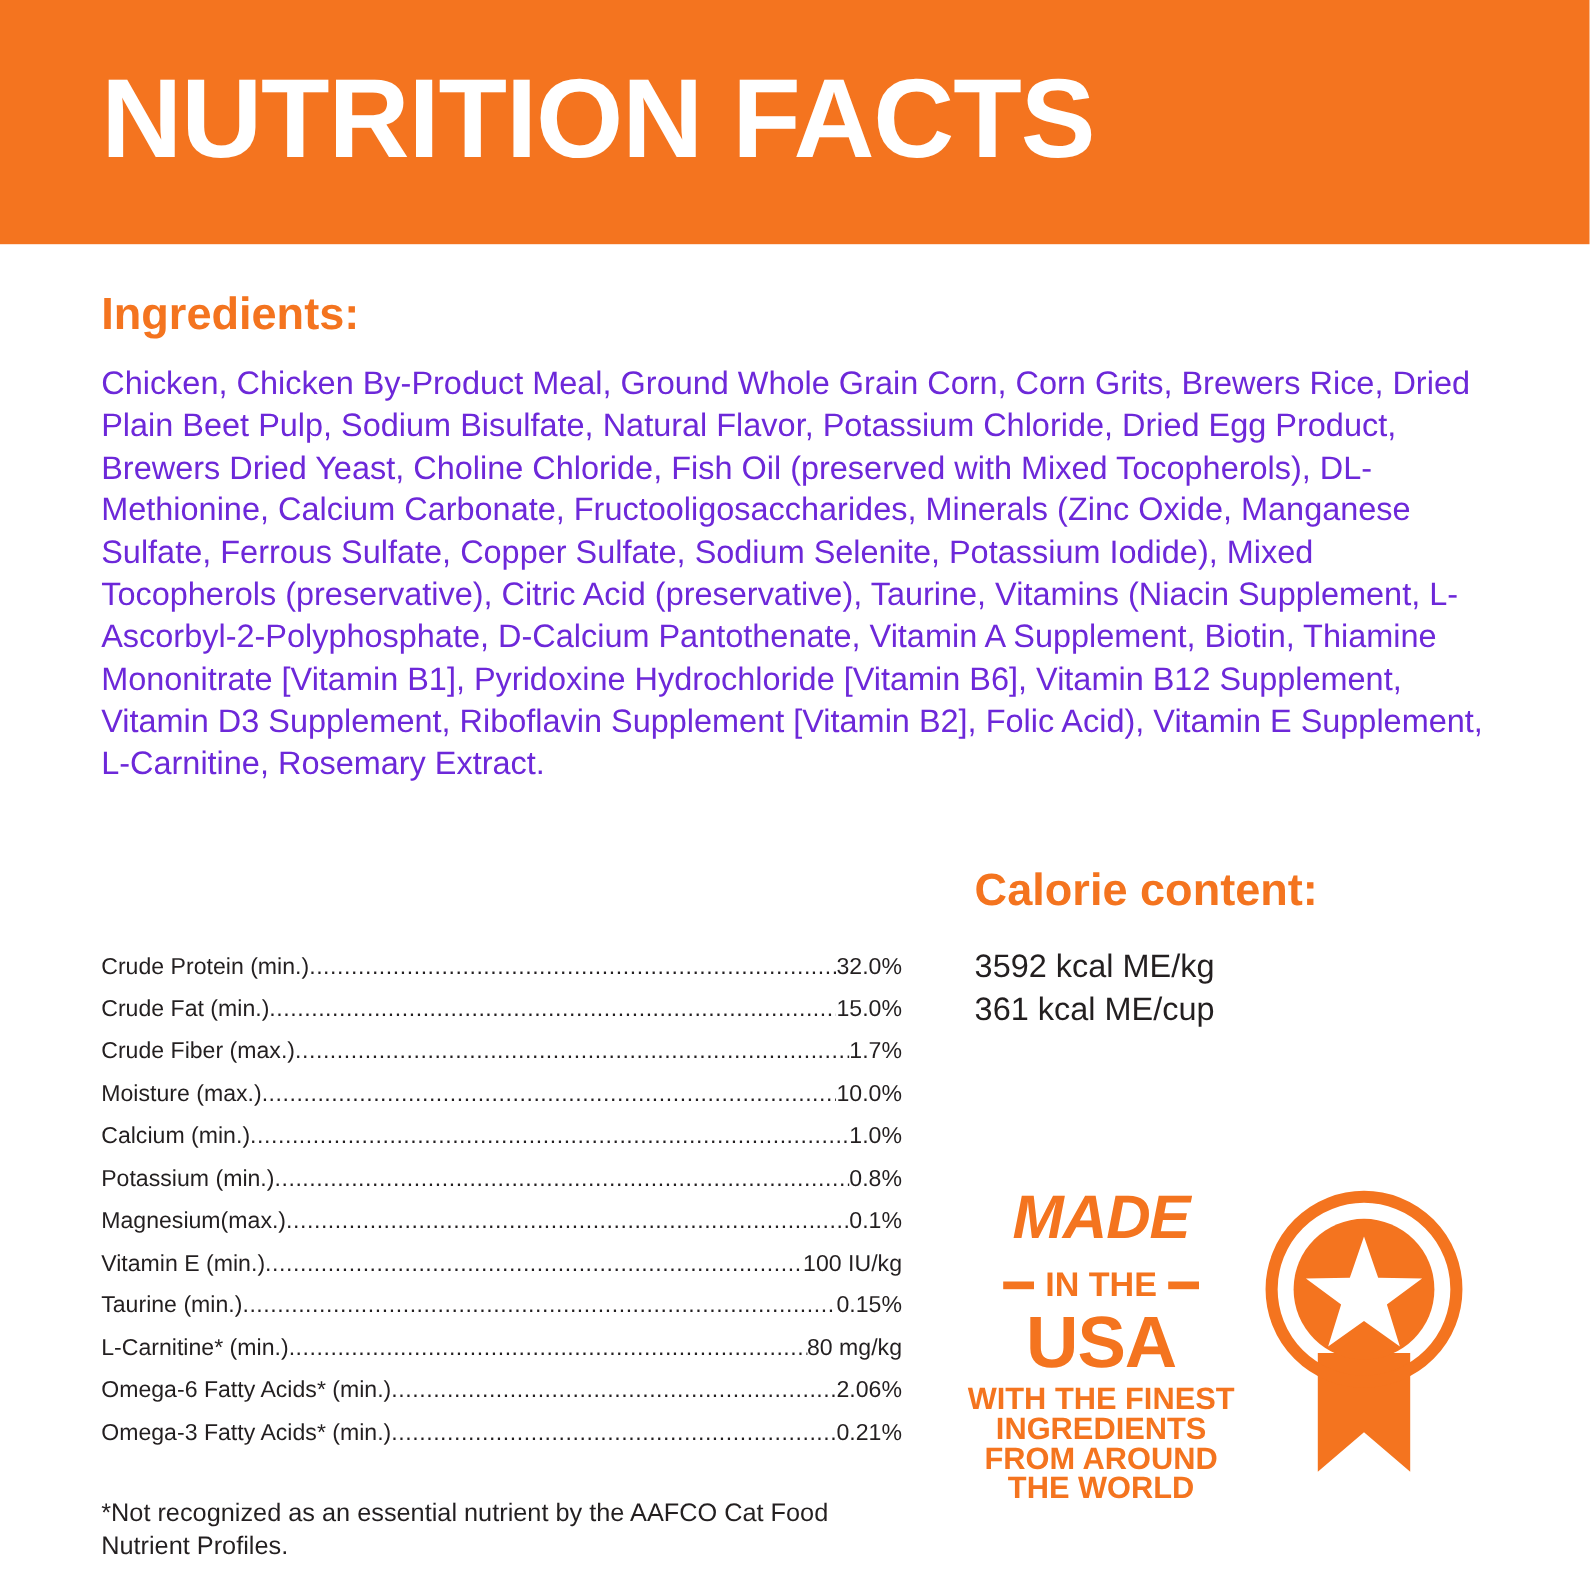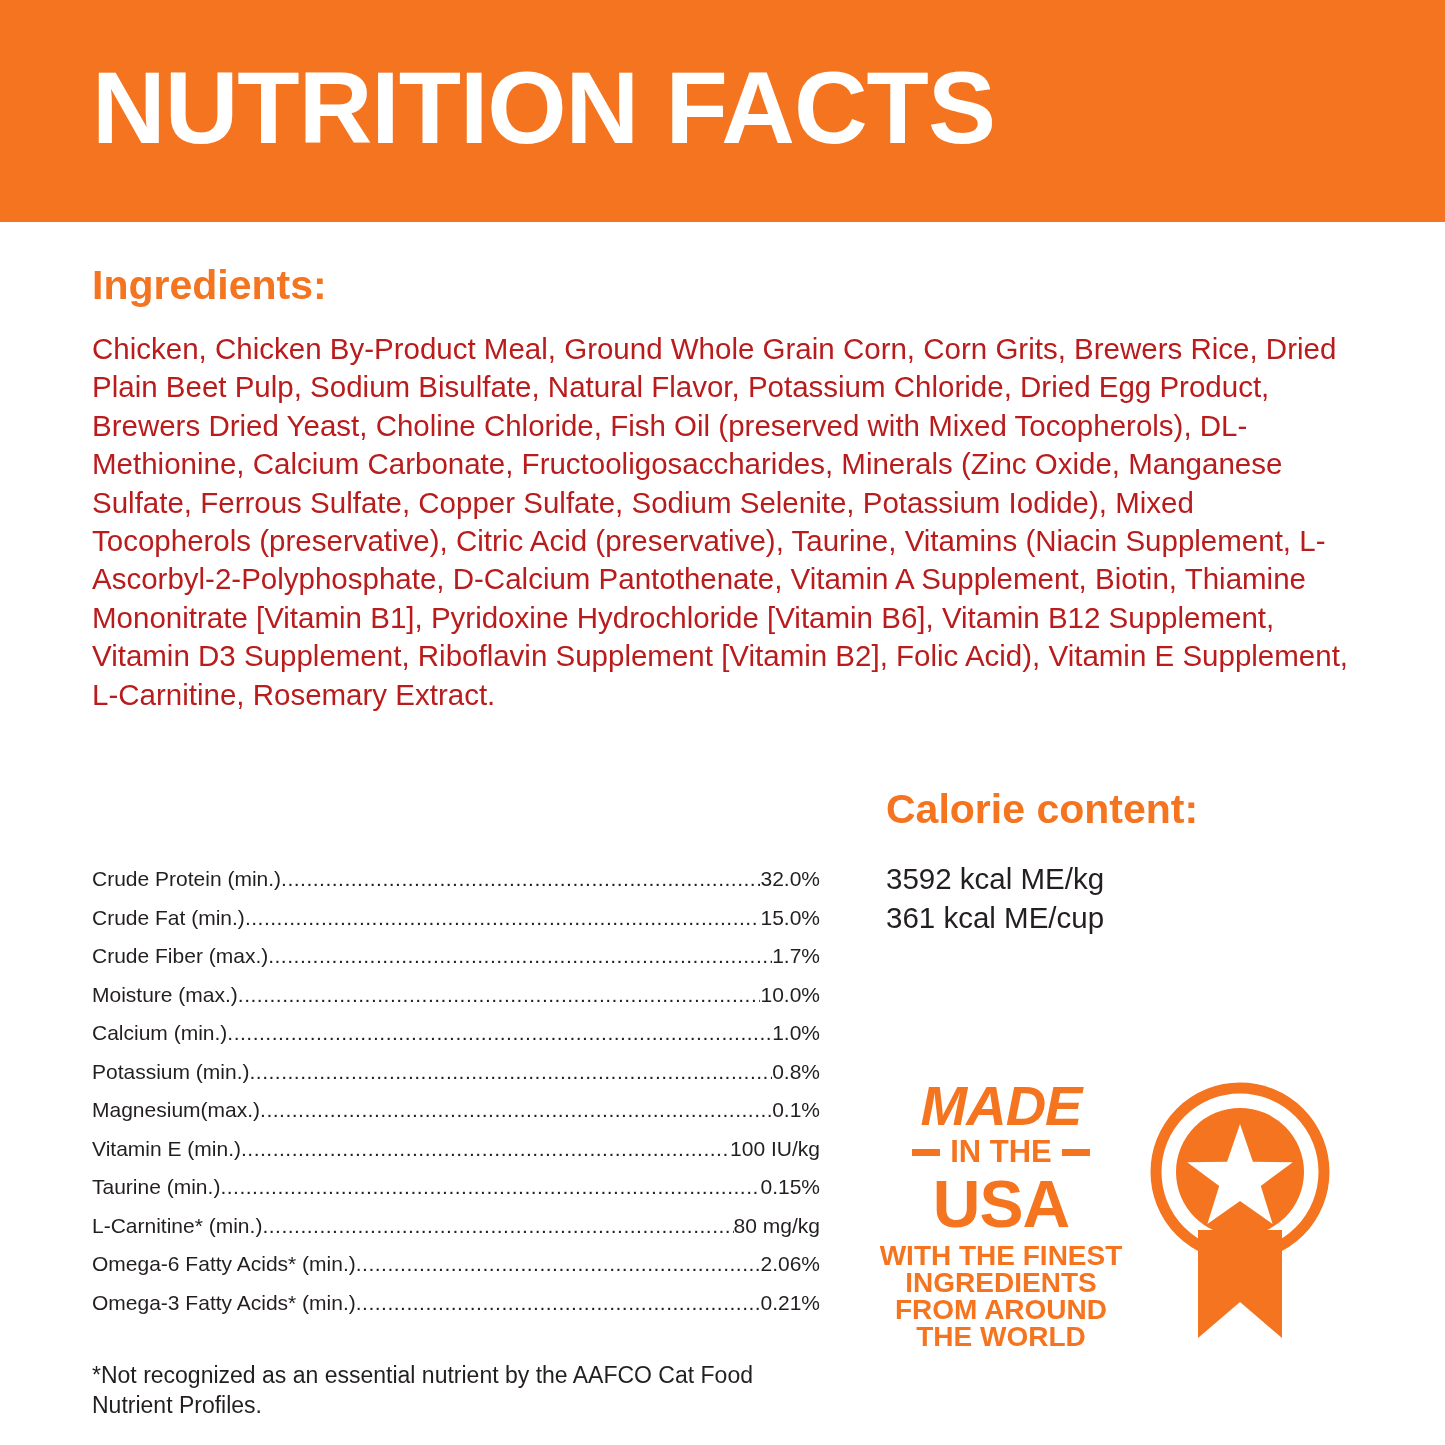--- a/index.html
+++ b/index.html
@@ -53,21 +53,21 @@
     left: 92px;
     top: 262px;
   }
   .ingredients-body {
     position: absolute;
     left: 92px;
     top: 330px;
     width: 1258px;
     font-size: 29.5px;
     line-height: 38.4px;
-    color: #b91c1c;
+    color: #6d28d9;
     text-align: left;
   }
   #ga-heading {
     position: absolute;
     left: 92px;
     top: 786px;
   }
   #calorie-heading {
     position: absolute;
     left: 886px;
@@ -145,21 +145,21 @@
     font-size: 56px;
     line-height: 56px;
     letter-spacing: -1px;
     font-style: italic;
   }
   .usa-inthe-wrap {
     display: flex;
     align-items: center;
     justify-content: center;
     gap: 10px;
-    margin-top: 2px;
+    margin-top: 18px;
   }
   .usa-dash {
     display: block;
     width: 28px;
     height: 7px;
     background: #f4741f;
   }
   .usa-inthe {
     font-size: 31px;
     line-height: 32px;

